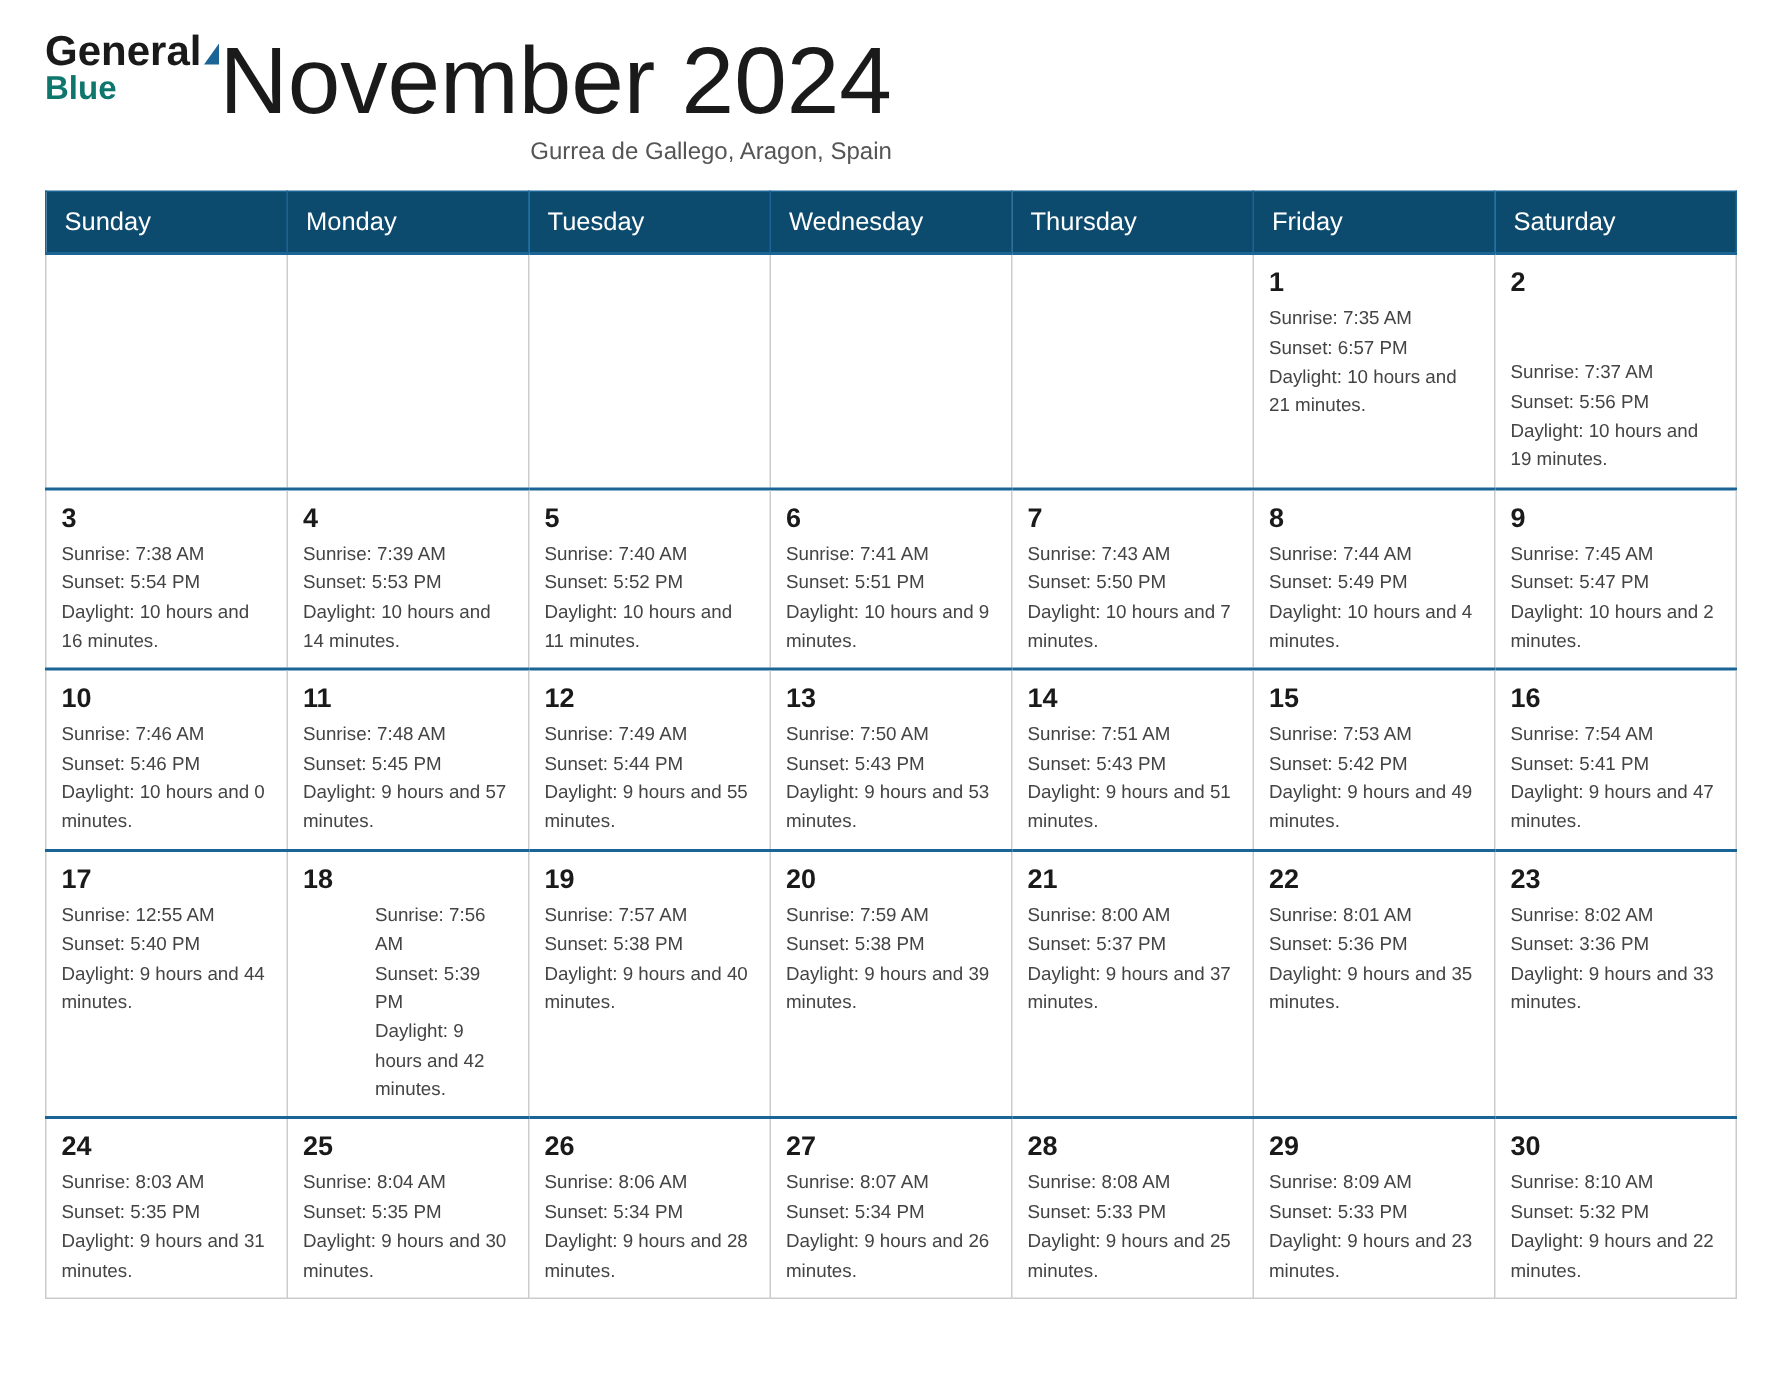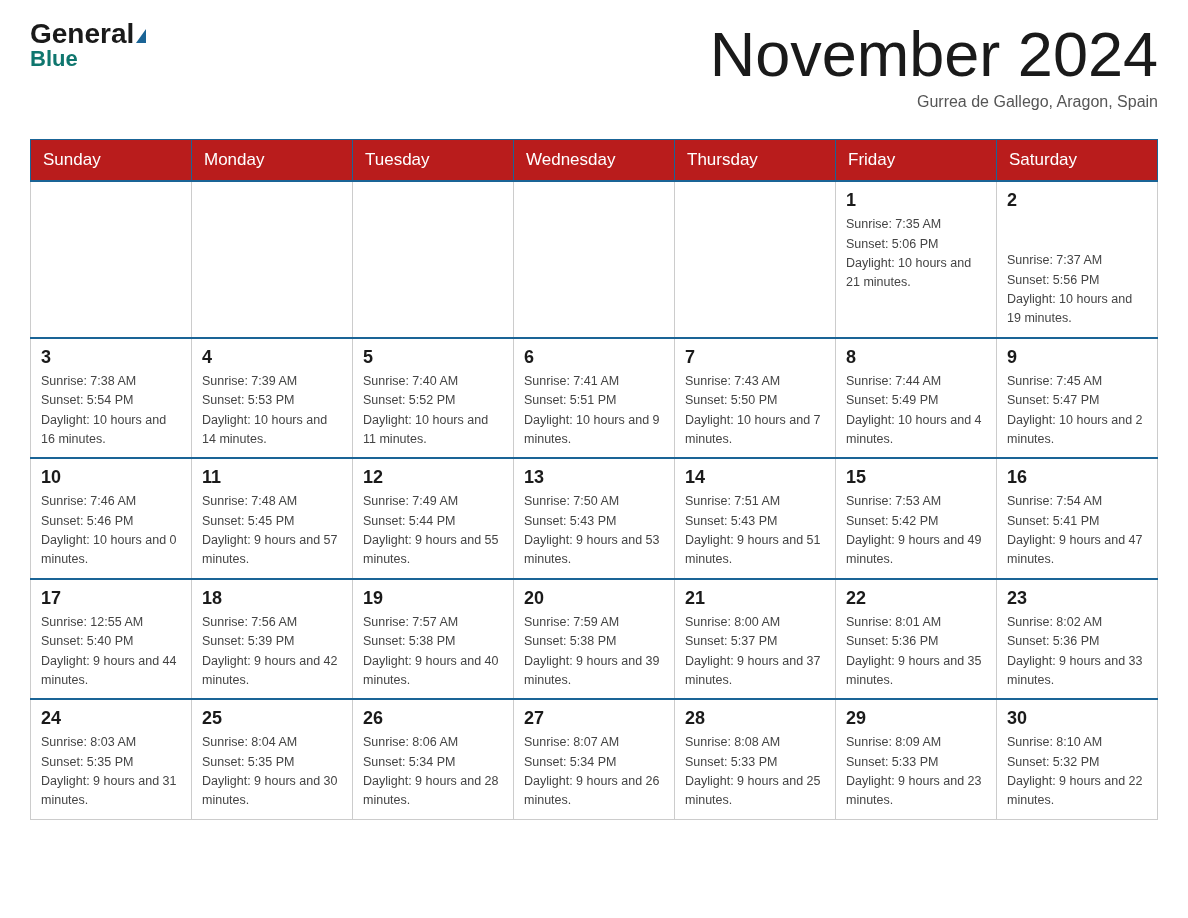--- a/index.html
+++ b/index.html
@@ -6,23 +6,22 @@
     body {
       font-family: Arial, sans-serif;
       background: #fff;
       color: #333;
       width: 1188px;
       min-height: 918px;
       padding: 20px 30px;
     }
     .header {
       display: flex;
-      justify-content: space-between;
       align-items: flex-start;
-      margin-bottom: 28px;
+      margin-bottom: 16px;
     }
     .logo {
       display: flex;
       flex-direction: column;
       align-items: flex-start;
     }
     .logo-text {
       font-size: 28px;
       font-weight: bold;
       color: #1a1a1a;
@@ -57,21 +56,21 @@
       color: #555;
       font-weight: normal;
       margin-top: 4px;
     }
     .calendar {
       width: 100%;
       border-collapse: collapse;
       border: 1px solid #ccc;
     }
     .calendar th {
-      background-color: #b91c1c;
+      background-color: #0c4a6e;
       color: #fff;
       padding: 10px 12px;
       text-align: left;
       font-size: 17px;
       font-weight: normal;
       border: 1px solid #1a6496;
       margin-left: 24px;
     }
     .calendar td {
       vertical-align: top;
@@ -129,21 +128,21 @@
   <tbody id="calendar-body">
   <tr class="week-row">
         <td class="empty-cell"></td>
         <td class="empty-cell"></td>
         <td class="empty-cell"></td>
         <td class="empty-cell"></td>
         <td class="empty-cell"></td>
         <td>
           <div class="day-number">1</div>
           <div class="day-info" style="white-space: pre-line;">Sunrise: 7:35 AM
-Sunset: 5:06 PM
+Sunset: 6:57 PM
 Daylight: 10 hours and 21 minutes.</div>
         </td>
         <td>
           <div class="day-number">2</div>
           <div class="day-info" style="white-space: pre-line; margin-top: 40px;">Sunrise: 7:37 AM
 Sunset: 5:56 PM
 Daylight: 10 hours and 19 minutes.</div>
         </td>
       </tr>
       <tr class="week-row">
@@ -236,21 +235,21 @@
       </tr>
       <tr class="week-row">
         <td>
           <div class="day-number">17</div>
           <div class="day-info" style="white-space: pre-line;">Sunrise: 12:55 AM
 Sunset: 5:40 PM
 Daylight: 9 hours and 44 minutes.</div>
         </td>
         <td>
           <div class="day-number">18</div>
-          <div class="day-info" style="white-space: pre-line;">Sunrise: 7:56 AM
+          <div class="day-info" style="white-space: pre-line; margin-left: 48px;">Sunrise: 7:56 AM
 Sunset: 5:39 PM
 Daylight: 9 hours and 42 minutes.</div>
         </td>
         <td>
           <div class="day-number">19</div>
           <div class="day-info" style="white-space: pre-line;">Sunrise: 7:57 AM
 Sunset: 5:38 PM
 Daylight: 9 hours and 40 minutes.</div>
         </td>
         <td>
@@ -267,21 +266,21 @@
         </td>
         <td>
           <div class="day-number">22</div>
           <div class="day-info" style="white-space: pre-line;">Sunrise: 8:01 AM
 Sunset: 5:36 PM
 Daylight: 9 hours and 35 minutes.</div>
         </td>
         <td>
           <div class="day-number">23</div>
           <div class="day-info" style="white-space: pre-line;">Sunrise: 8:02 AM
-Sunset: 5:36 PM
+Sunset: 3:36 PM
 Daylight: 9 hours and 33 minutes.</div>
         </td>
       </tr>
       <tr class="week-row">
         <td>
           <div class="day-number">24</div>
           <div class="day-info" style="white-space: pre-line;">Sunrise: 8:03 AM
 Sunset: 5:35 PM
 Daylight: 9 hours and 31 minutes.</div>
         </td>

